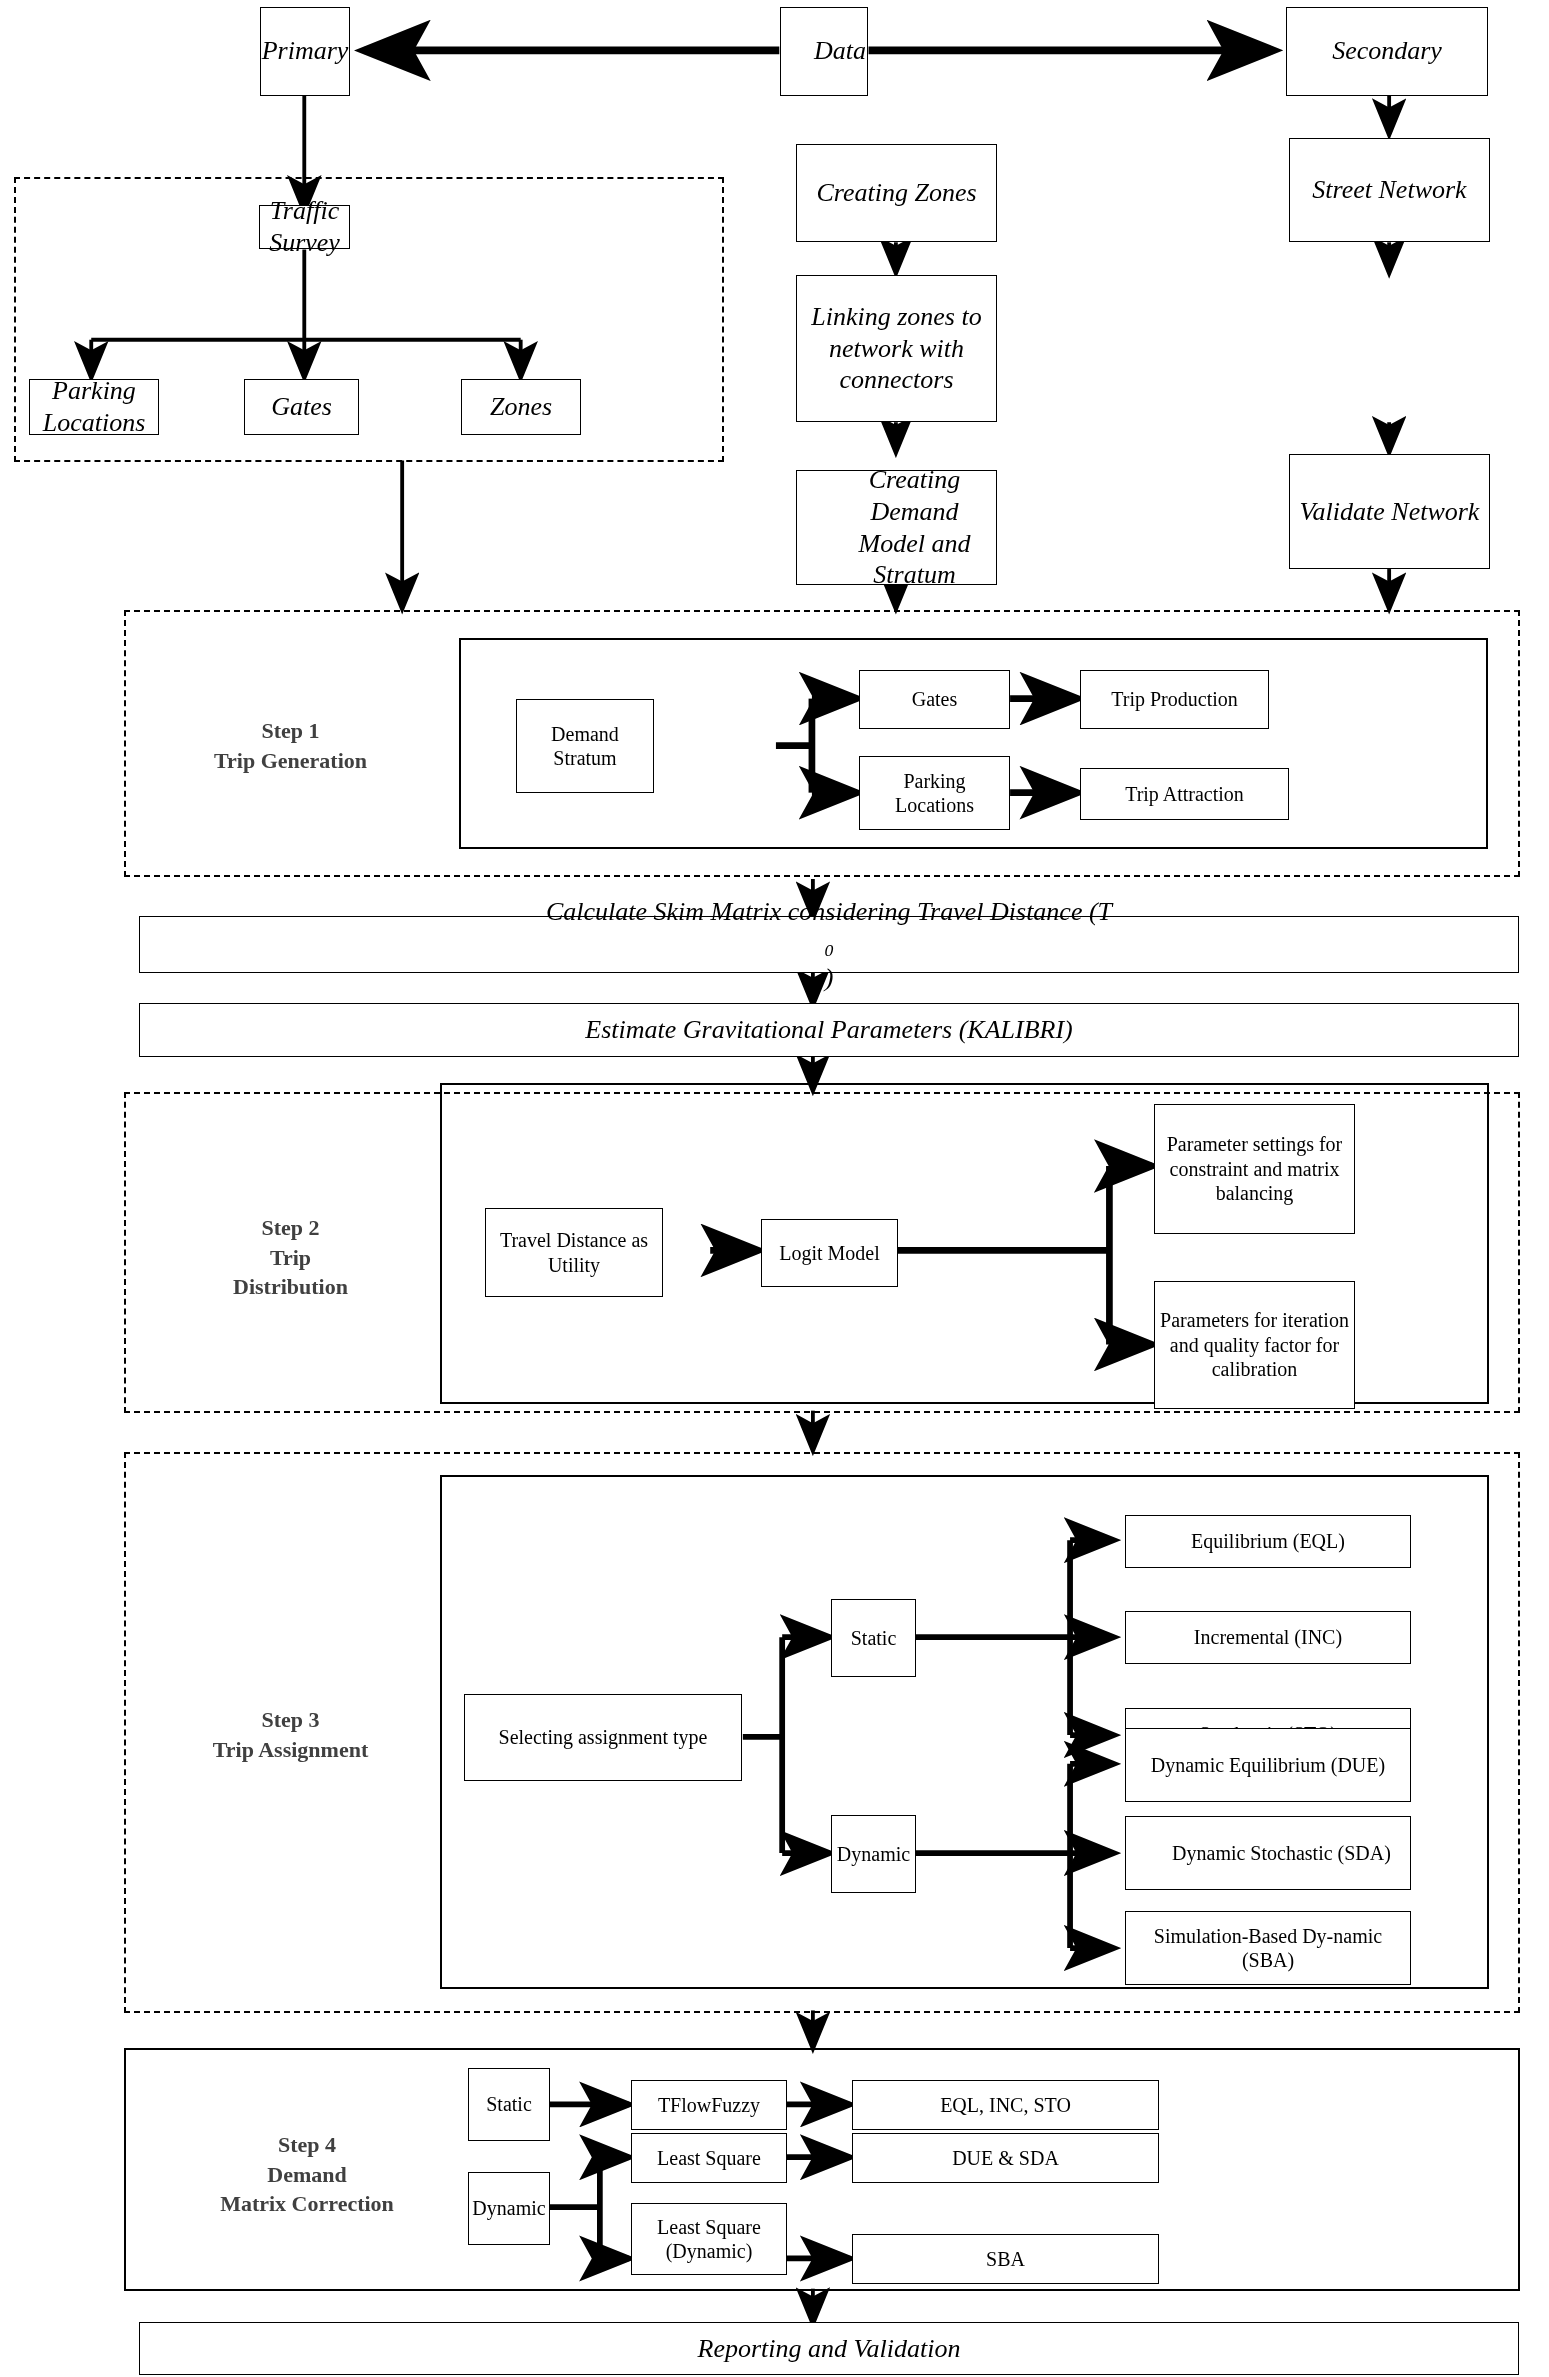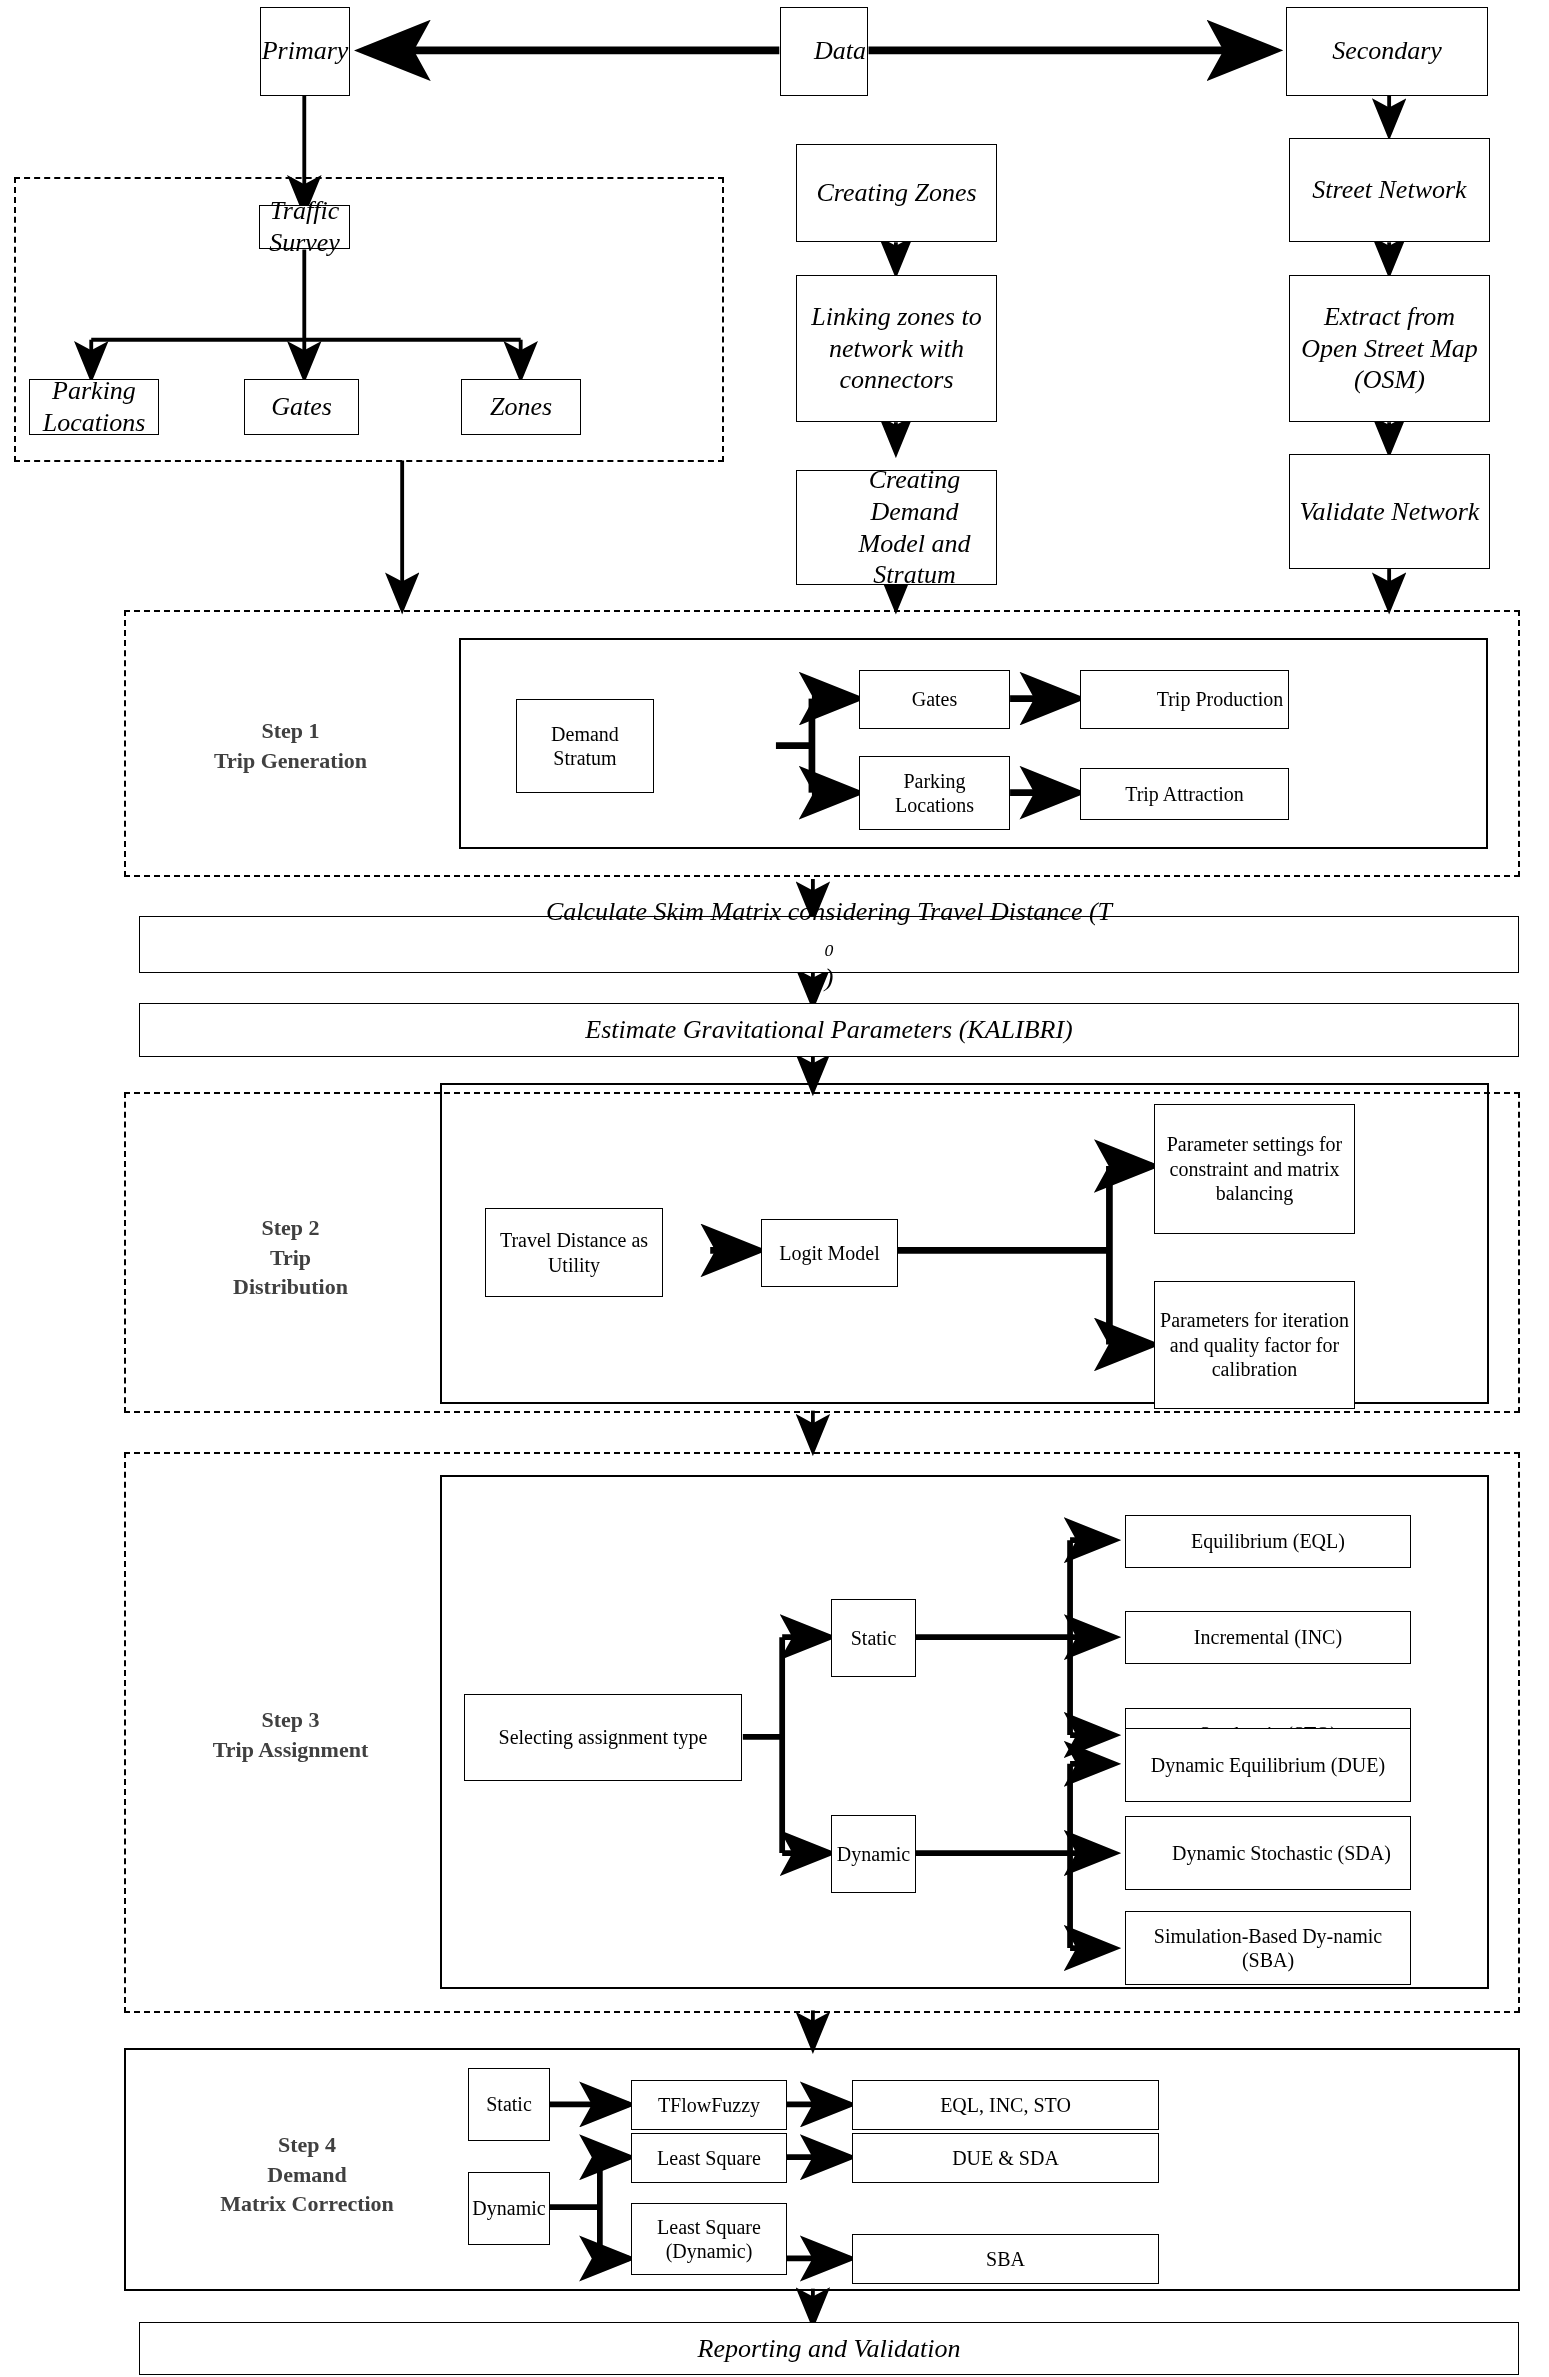--- a/index.html
+++ b/index.html
@@ -182,41 +182,38 @@
     </div>
 
   <div class="box fs-lg" style="left:796px;top:470px;width:201px;height:115px;padding-left:36px;">
     <span>Creating Demand Model and Stratum</span>
     </div>
 
   <div class="box fs-lg" style="left:1289px;top:138px;width:201px;height:104px;">
     <span>Street Network</span>
     </div>
 
-  <div class="box fs-lg" style="left:1289px;top:275px;width:201px;height:147px;">
-    <span>Extract from Open Street Map (OSM)</span>
-    </div>
 
   <div class="box fs-lg" style="left:1289px;top:454px;width:201px;height:115px;">
     <span>Validate Network</span>
     </div>
 
   <div class="box fs-md" style="left:516px;top:699px;width:138px;height:94px;">
     <span>Demand Stratum</span>
     </div>
 
   <div class="box fs-md" style="left:859px;top:670px;width:151px;height:59px;">
     <span>Gates</span>
     </div>
 
   <div class="box fs-md" style="left:859px;top:756px;width:151px;height:74px;">
     <span>Parking Locations</span>
     </div>
 
-  <div class="box fs-md" style="left:1080px;top:670px;width:209px;height:59px;justify-content:flex-end;">
+  <div class="box fs-md" style="left:1080px;top:670px;width:189px;height:59px;">
     <span>Trip Production</span>
     </div>
 
   <div class="box fs-md" style="left:1080px;top:768px;width:209px;height:52px;">
     <span>Trip Attraction</span>
     </div>
 
   <div class="box fs-lg" style="left:139px;top:916px;width:1380px;height:57px;">
     <span><span>Calculate Skim Matrix considering Travel Distance (T</span><sub>0</sub><span>)</span></span>
     </div>

